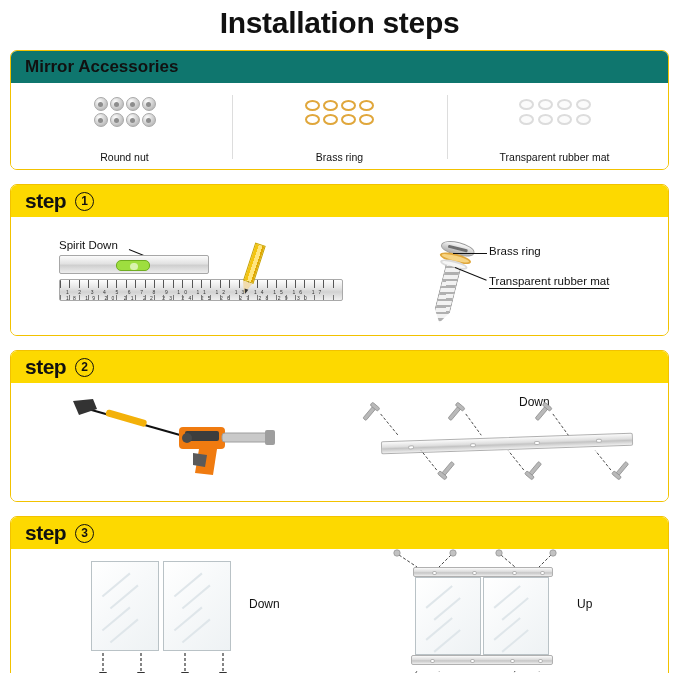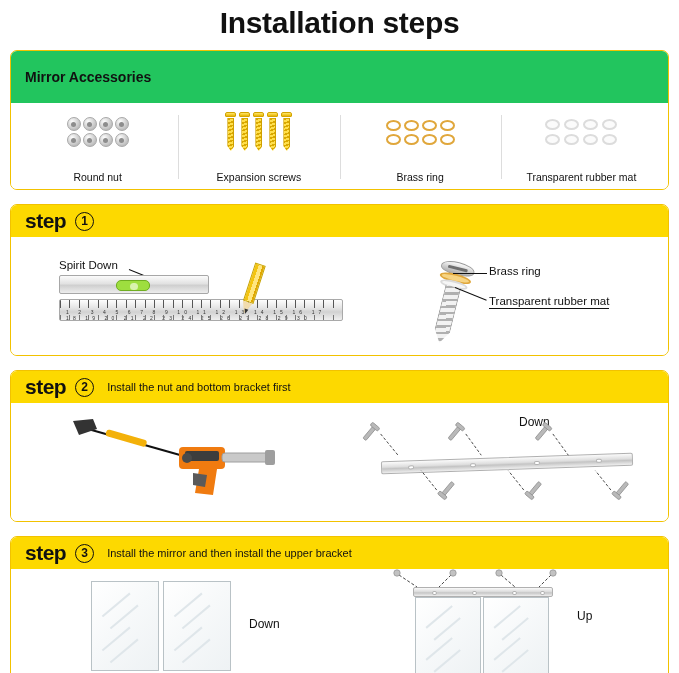--- a/index.html
+++ b/index.html
@@ -24,24 +24,24 @@
 
   .panel {
     position: relative;
     margin: 0 10px 14px;
     border: 1px solid #f2c200;
     border-radius: 7px;
     background: #fff;
     overflow: hidden;
   }
   .panel-head {
-    background: #22c55e;
-    padding: 18px 14px;
+    background: #0f766e;
+    padding: 6px 14px;
     font-weight: bold;
-    font-size: 14px;
+    font-size: 17px;
     color: #111;
     display: flex;
     align-items: center;
   }
   .step-head {
     background: #fdd900;
     display: flex;
     align-items: center;
     padding: 4px 14px;
     gap: 9px;
@@ -361,47 +361,20 @@
               <div class="nut"></div>
                 <div class="nut"></div>
                 <div class="nut"></div>
                 <div class="nut"></div>
             </div>
           </div>
           <div class="acc-label">Round nut</div>
         </div>
 
 
-        <div class="acc">
-          <div class="acc-art">
-            <div class="exp-row">
-              <div class="exp">
-                  <div class="ehead"></div>
-                  <div class="ebody"></div>
-                </div>
-              <div class="exp">
-                  <div class="ehead"></div>
-                  <div class="ebody"></div>
-                </div>
-              <div class="exp">
-                  <div class="ehead"></div>
-                  <div class="ebody"></div>
-                </div>
-              <div class="exp">
-                  <div class="ehead"></div>
-                  <div class="ebody"></div>
-                </div>
-              <div class="exp">
-                  <div class="ehead"></div>
-                  <div class="ebody"></div>
-                </div>
-            </div>
-          </div>
-          <div class="acc-label">Expansion screws</div>
-        </div>
 
         <div class="acc">
           <div class="acc-art">
             <div class="ring-grid">
               <div class="ring"></div>
                 <div class="ring"></div>
                 <div class="ring"></div>
                 <div class="ring"></div>
               <div class="ring"></div>
                 <div class="ring"></div>
@@ -472,21 +445,20 @@
       <div class="label-txt underline" style="left:478px; top:58px;">Transparent rubber mat</div>
       <div class="leader" style="left:444px; top:50px; width:34px; transform:rotate(22deg);"></div>
 
     </div>
   </div>
 
   <div class="panel">
     <div class="step-head">
       <span class="step-word">step</span>
       <span class="step-num">2</span>
-      <span class="step-desc">Install the nut and bottom bracket first</span>
     </div>
     <div class="panel-body s2">
 
       <svg class="gun" viewBox="0 0 210 86">
         <line x1="14" y1="10" x2="120" y2="40" stroke="#111" stroke-width="2"></line>
         <path d="M6 4 L26 2 L30 12 L12 18 Z" fill="#333"></path>
         <rect x="40" y="12" width="42" height="7" rx="3" transform="rotate(16 40 12)" fill="#f3b10a"></rect>
         <rect x="112" y="30" width="46" height="22" rx="4" fill="#f07b10"></rect>
         <rect x="118" y="34" width="34" height="10" rx="2" fill="#3d3d3d"></rect>
         <path d="M132 52 L150 52 L146 78 L128 76 Z" fill="#f07b10"></path>
@@ -542,21 +514,20 @@
         </g>
       </svg>
 
     </div>
   </div>
 
   <div class="panel">
     <div class="step-head">
       <span class="step-word">step</span>
       <span class="step-num">3</span>
-      <span class="step-desc">Install the mirror and then install the upper bracket</span>
     </div>
     <div class="panel-body s3">
 
       <div class="mirror" style="left:80px; top:12px; width:68px; height:90px;">
         <div class="sheen" style="left:6px; top:22px; width:36px;"></div>
         <div class="sheen" style="left:14px; top:34px; width:36px;"></div>
         <div class="sheen" style="left:6px; top:56px; width:36px;"></div>
         <div class="sheen" style="left:14px; top:68px; width:36px;"></div>
       </div>
       <div class="mirror" style="left:152px; top:12px; width:68px; height:90px;">
@@ -606,21 +577,21 @@
         <div class="sheen" style="left:14px; top:30px; width:34px;"></div>
         <div class="sheen" style="left:6px; top:50px; width:34px;"></div>
         <div class="sheen" style="left:14px; top:62px; width:34px;"></div>
       </div>
       <div class="plate" style="left:400px; top:106px; width:142px; height:10px;">
         <div class="hole" style="left:18px"></div>
         <div class="hole" style="left:58px"></div>
         <div class="hole" style="left:98px"></div>
         <div class="hole" style="left:126px"></div>
       </div>
-      <div class="down-lbl" style="left:566px; top:40px;">Up</div>
+      <div class="down-lbl" style="left:566px; top:48px;">Up</div>
 
       <svg style="position:absolute; left:380px; top:0; width:200px; height:160px;" viewBox="0 0 200 160">
         <g stroke="#444" stroke-width="1" stroke-dasharray="3,2" fill="none">
           <line x1="8" y1="6" x2="26" y2="18"></line>
           <line x1="60" y1="6" x2="48" y2="18"></line>
           <line x1="110" y1="6" x2="124" y2="18"></line>
           <line x1="160" y1="6" x2="148" y2="18"></line>
           <line x1="8" y1="150" x2="26" y2="122"></line>
           <line x1="60" y1="150" x2="48" y2="122"></line>
           <line x1="110" y1="150" x2="124" y2="122"></line>

